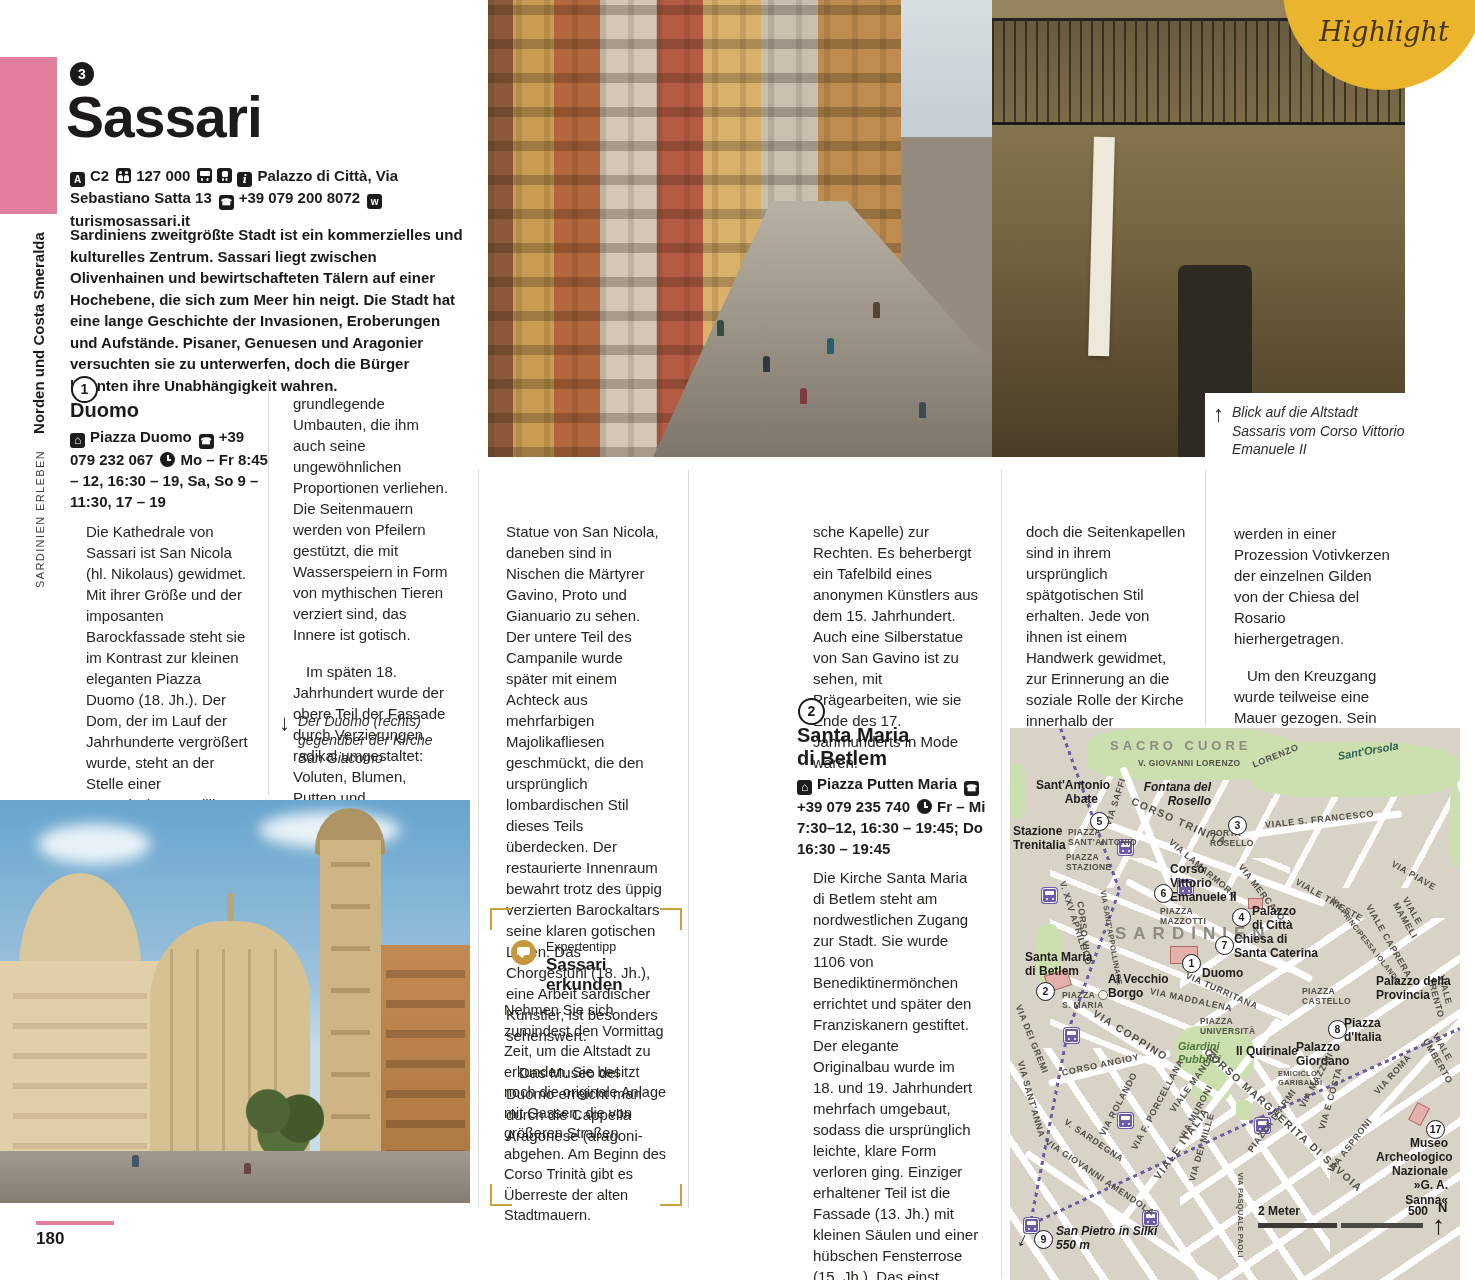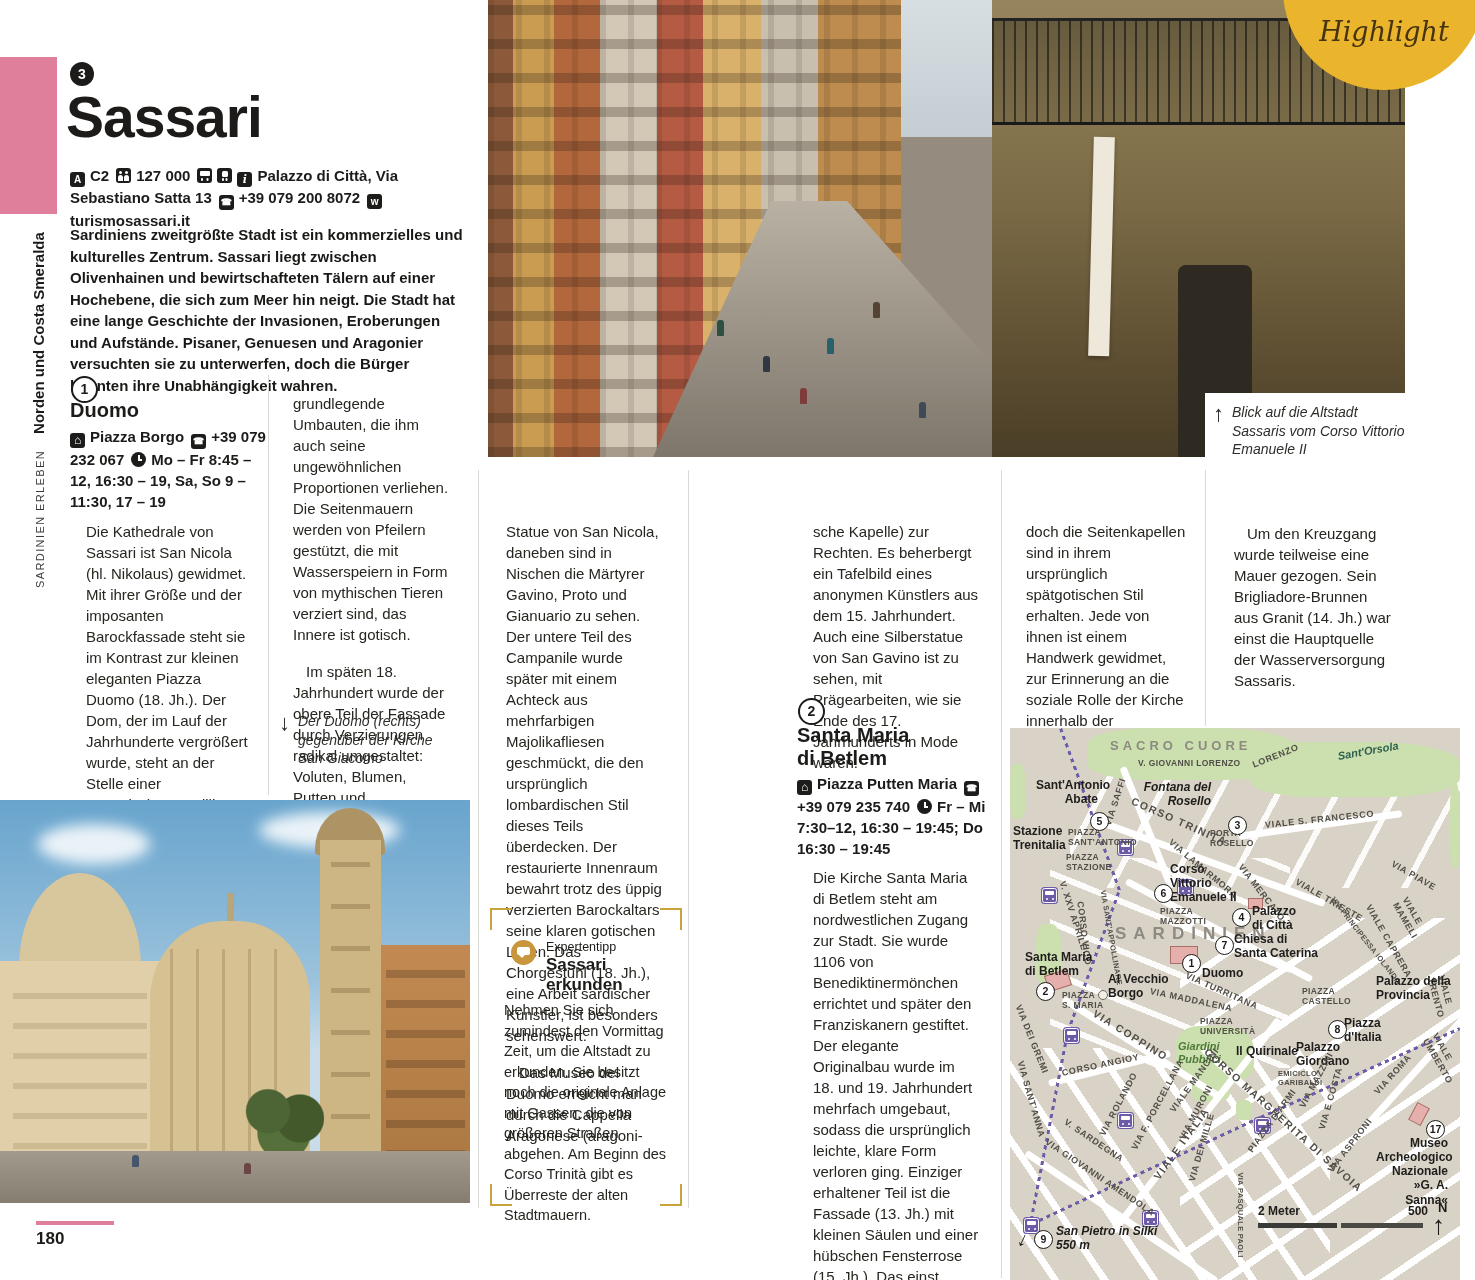--- a/index.html
+++ b/index.html
@@ -174,21 +174,21 @@
   <div class="abs intro">Sardiniens zweitgrößte Stadt ist ein kommerzielles und kulturelles Zentrum. Sassari liegt zwischen Olivenhainen und bewirtschafteten Tälern auf einer Hochebene, die sich zum Meer hin neigt. Die Stadt hat eine lange Geschichte der Invasionen, Eroberungen und Aufstände. Pisaner, Genuesen und Aragonier versuchten sie zu unterwerfen, doch die Bürger konnten ihre Unabhängigkeit wahren.</div>
 
   <div class="rule" style="left:268px;top:375px;height:420px"></div>
   <div class="rule" style="left:478px;top:470px;height:738px"></div>
   <div class="rule" style="left:688px;top:470px;height:738px"></div>
   <div class="rule" style="left:1001px;top:470px;height:808px"></div>
   <div class="rule" style="left:1205px;top:470px;height:256px"></div>
 
   <div class="secnum" style="left:71px;top:376px">1</div>
   <div class="sechead" style="left:70px;top:399px">Duomo</div>
-  <div class="details" style="left:70px;top:426px;width:198px"><span class="icn icn-house">⌂</span><span class="dtxt">Piazza Borgo</span><span class="icn icn-phone">☎</span><span class="dtxt">+39 079 232 067</span><span class="icn icn-clock"></span><span class="dtxt">Mo – Fr 8:45 – 12, 16:30 – 19, Sa, So 9 – 11:30, 17 – 19</span></div>
+  <div class="details" style="left:70px;top:426px;width:198px"><span class="icn icn-house">⌂</span><span class="dtxt">Piazza Duomo</span><span class="icn icn-phone">☎</span><span class="dtxt">+39 079 232 067</span><span class="icn icn-clock"></span><span class="dtxt">Mo – Fr 8:45 – 12, 16:30 – 19, Sa, So 9 – 11:30, 17 – 19</span></div>
   <div class="bd" style="left:70px;top:505px;width:196px">
     <p>Die Kathedrale von Sassari ist San Nicola (hl. Nikolaus) gewidmet. Mit ihrer Größe und der imposanten Barockfassade steht sie im Kontrast zur kleinen eleganten Piazza Duomo (18. Jh.). Der Dom, der im Lauf der Jahrhunderte vergrößert wurde, steht an der Stelle einer romanischen Basilika. Spuren des Originalbaus sieht man noch unten an der Fassade und am Glockenturm.</p>
   </div>
   <div class="bd ralign" style="left:104px;top:782px;width:153px">
     <p>Ende des 15. Jahrhunderts erfuhr der Originalbau</p>
   </div>
   <div class="bd" style="left:277px;top:377px">
     <p>grundlegende Umbauten, die ihm auch seine ungewöhnlichen Proportionen verliehen. Die Seitenmauern werden von Pfeilern gestützt, die mit Wasserspeiern in Form von mythischen Tieren verziert sind, das Innere ist gotisch.</p>
     <p class="ind">Im späten 18. Jahrhundert wurde der obere Teil der Fassade durch Verzierungen radikal umgestaltet: Voluten, Blumen, Putten und Fantasiefiguren kamen hinzu. In der Mitte steht die</p>
   </div>
@@ -222,20 +222,21 @@
   <div class="sechead" style="left:797px;top:724px">Santa Maria
 di Betlem</div>
   <div class="details" style="left:797px;top:773px;width:202px"><span class="icn icn-house">⌂</span><span class="dtxt">Piazza Putten Maria</span><span class="icn icn-phone">☎</span><span class="dtxt">+39 079 235 740</span><span class="icn icn-clock"></span><span class="dtxt">Fr – Mi 7:30–12, 16:30 – 19:45; Do 16:30 – 19:45</span></div>
   <div class="bd" style="left:797px;top:851px;width:198px">
     <p>Die Kirche Santa Maria di Betlem steht am nordwestlichen Zugang zur Stadt. Sie wurde 1106 von Benediktinermönchen errichtet und später den Franziskanern gestiftet. Der elegante Originalbau wurde im 18. und 19. Jahrhundert mehrfach umgebaut, sodass die ursprünglich leichte, klare Form verloren ging. Einziger erhaltener Teil ist die Fassade (13. Jh.) mit kleinen Säulen und einer hübschen Fensterrose (15. Jh.). Das einst karge gotische Innere prägen nun üppige Barockdekorationen und Altäre,</p>
   </div>
   <div class="bd" style="left:1010px;top:505px">
     <p><span>doch die Seitenkapellen sind in ihrem ursprünglich spätgotischen Stil erhalten. Jede von ihnen ist einem Handwerk gewidmet, zur Erinnerung an die soziale Rolle der Kirche innerhalb der Gemeinde. Diese wird am 14. August, dem Tag von </span><i>Di li candareri</i><span>, gefeiert. Dann</span></p>
   </div>
   <div class="bd" style="left:1218px;top:507px">
+    <p>werden in einer Prozession Votivkerzen der einzelnen Gilden von der Chiesa del Rosario hierhergetragen.</p>
     <p class="ind">Um den Kreuzgang wurde teilweise eine Mauer gezogen. Sein Brigliadore-Brunnen aus Granit (14. Jh.) war einst die Hauptquelle der Wasserversorgung Sassaris.</p>
   </div>
 
   <div class="abs ph-duomo">
     <span class="cl" style="left:8%;top:6%;width:24%;height:10%"></span>
     <span class="cl" style="left:55%;top:3%;width:30%;height:9%"></span>
     <div class="chdome"></div>
     <div class="chbody"></div>
     <div class="cross"></div>
     <div class="fac"></div>

